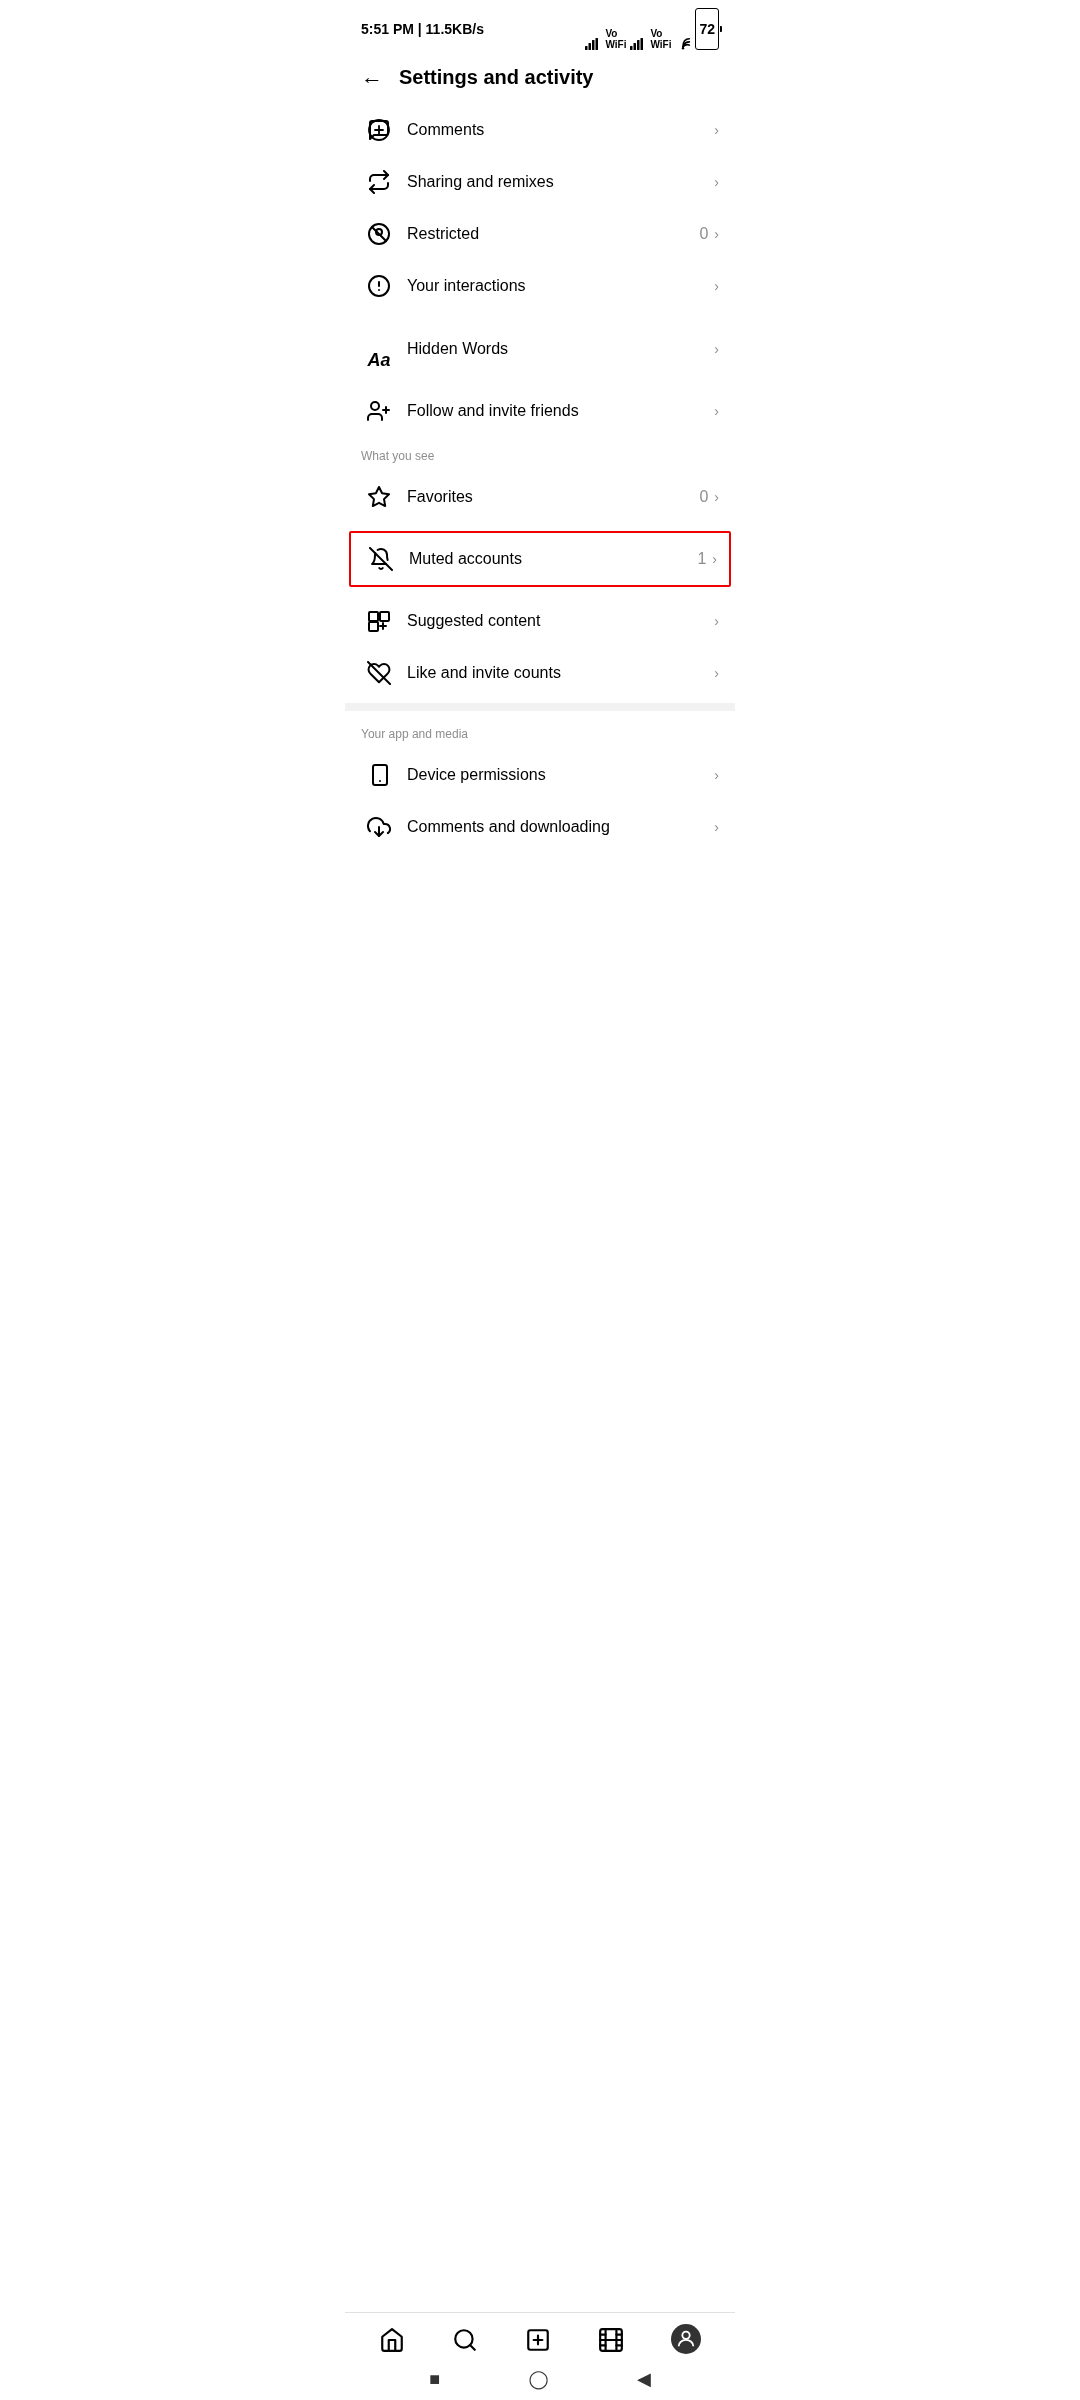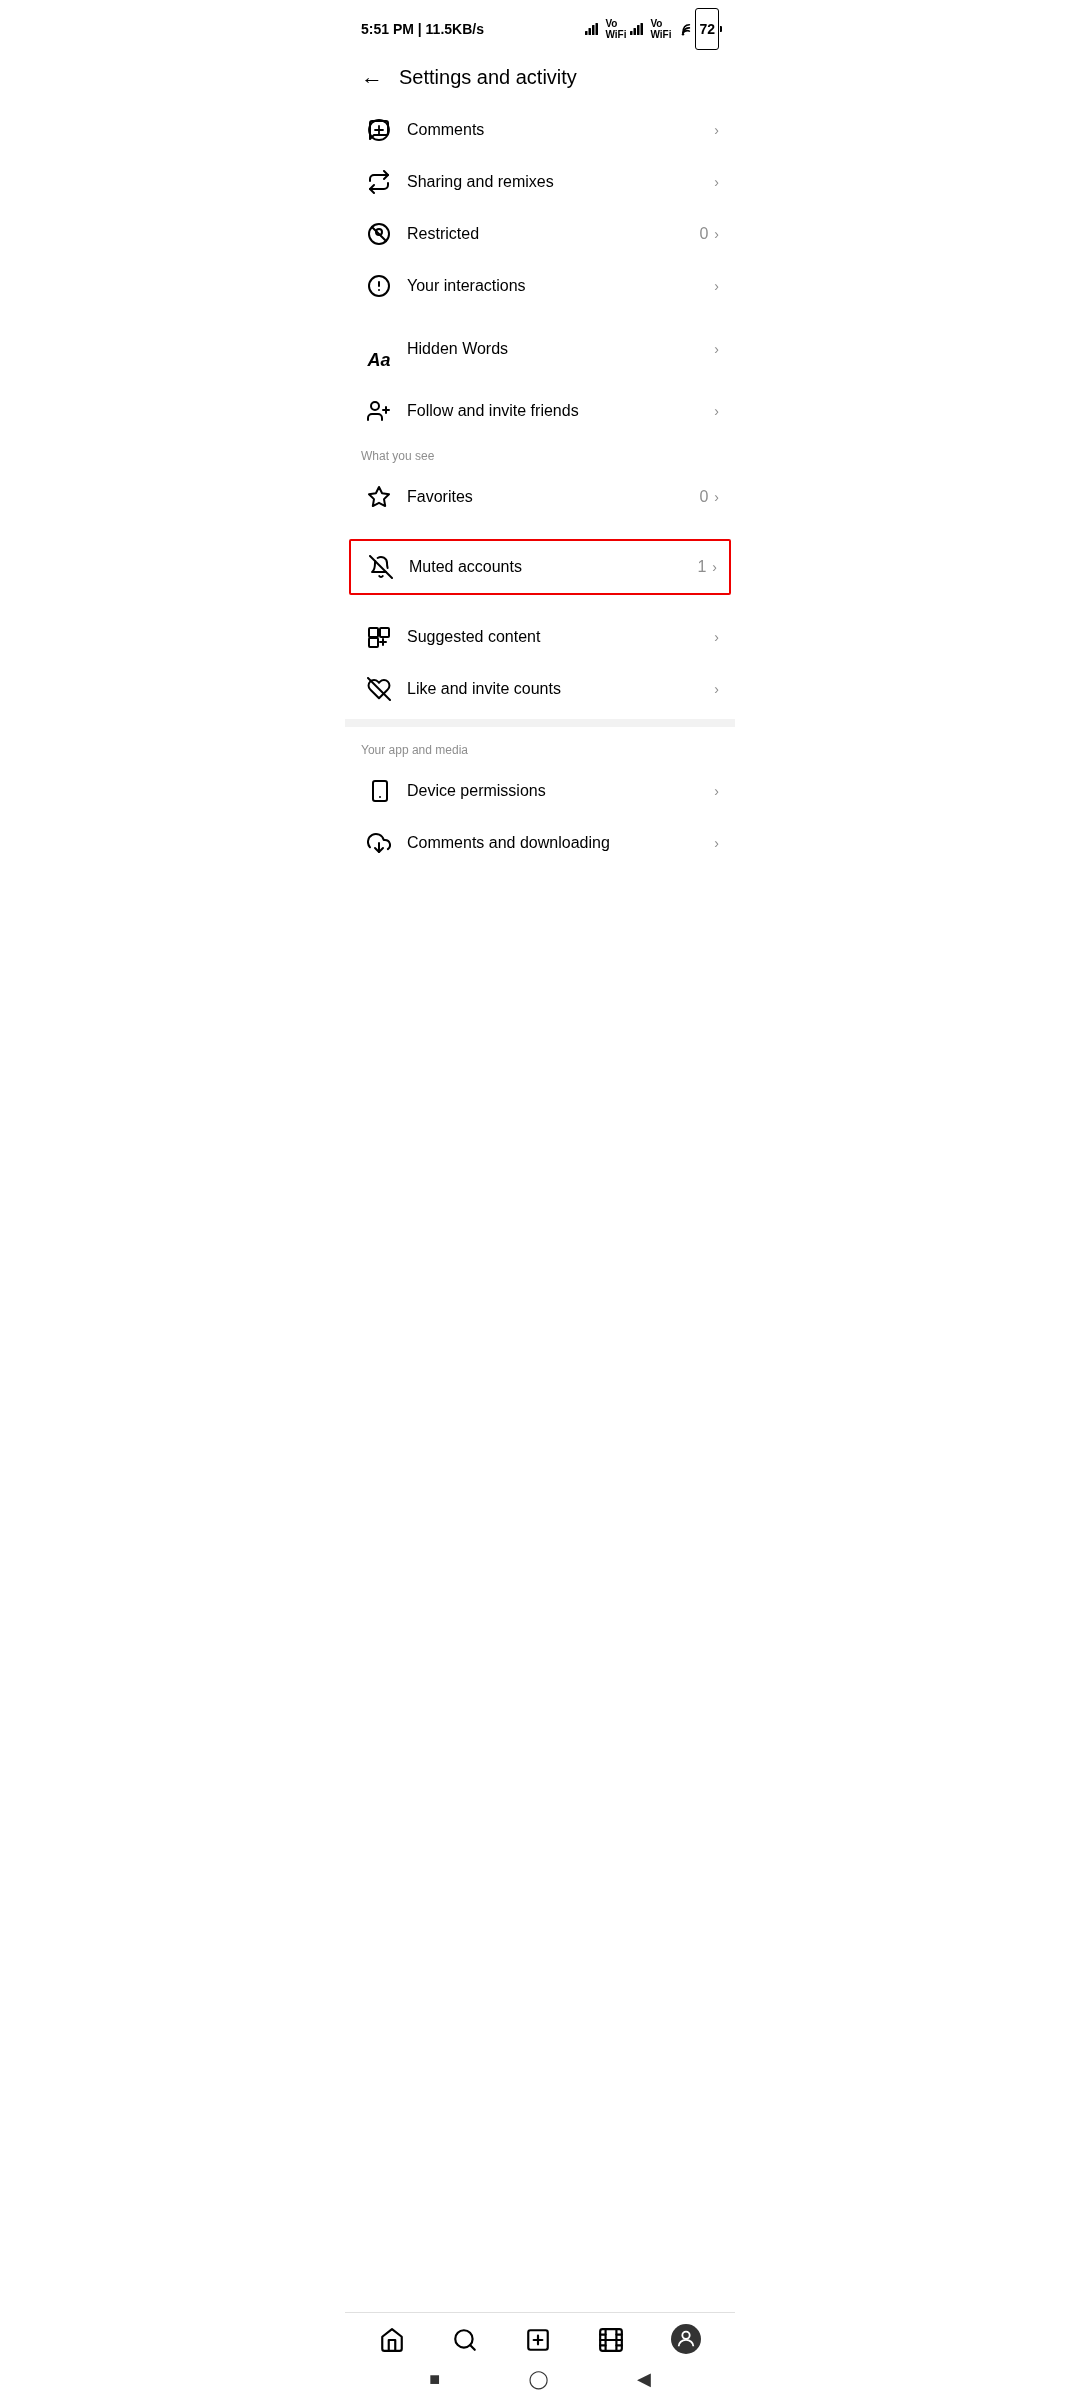--- a/index.html
+++ b/index.html
@@ -20,21 +20,21 @@
       justify-content: space-between;
       align-items: center;
       padding: 8px 16px 4px;
       font-size: 12px;
       font-weight: 500;
       color: #000;
     }
     .status-left { font-weight: 600; font-size: 14px; }
     .status-right {
       display: flex;
-      align-items: center;
+      align-items: flex-end;
       gap: 4px;
       font-size: 11px;
     }
     .battery-box {
       border: 1.5px solid #000;
       border-radius: 3px;
       padding: 12px 3px;
       font-size: 14px;
       font-weight: 700;
       position: relative;
@@ -58,21 +58,21 @@
       padding: 10px 16px 14px;
       gap: 16px;
     }
     .back-arrow {
       font-size: 22px;
       cursor: pointer;
       font-weight: 300;
     }
     .header-title {
       font-size: 20px;
-      font-weight: 400;
+      font-weight: 700;
       color: #000;
     }
 
     
     .section-label {
       padding: 12px 16px 8px;
       font-size: 12px;
       color: #8e8e8e;
       font-weight: 400;
     }
@@ -107,21 +107,21 @@
       margin-right: 6px;
     }
     .item-chevron {
       font-size: 14px;
       color: #8e8e8e;
     }
 
     
     .highlighted {
       border: 2.5px solid #e00;
-      margin: 16px 4px;
+      margin: 8px 4px;
       border-radius: 2px;
       padding: 14px 12px;
     }
 
     
     .divider {
       height: 8px;
       background: #f2f2f2;
       margin: 4px 0;
     }

